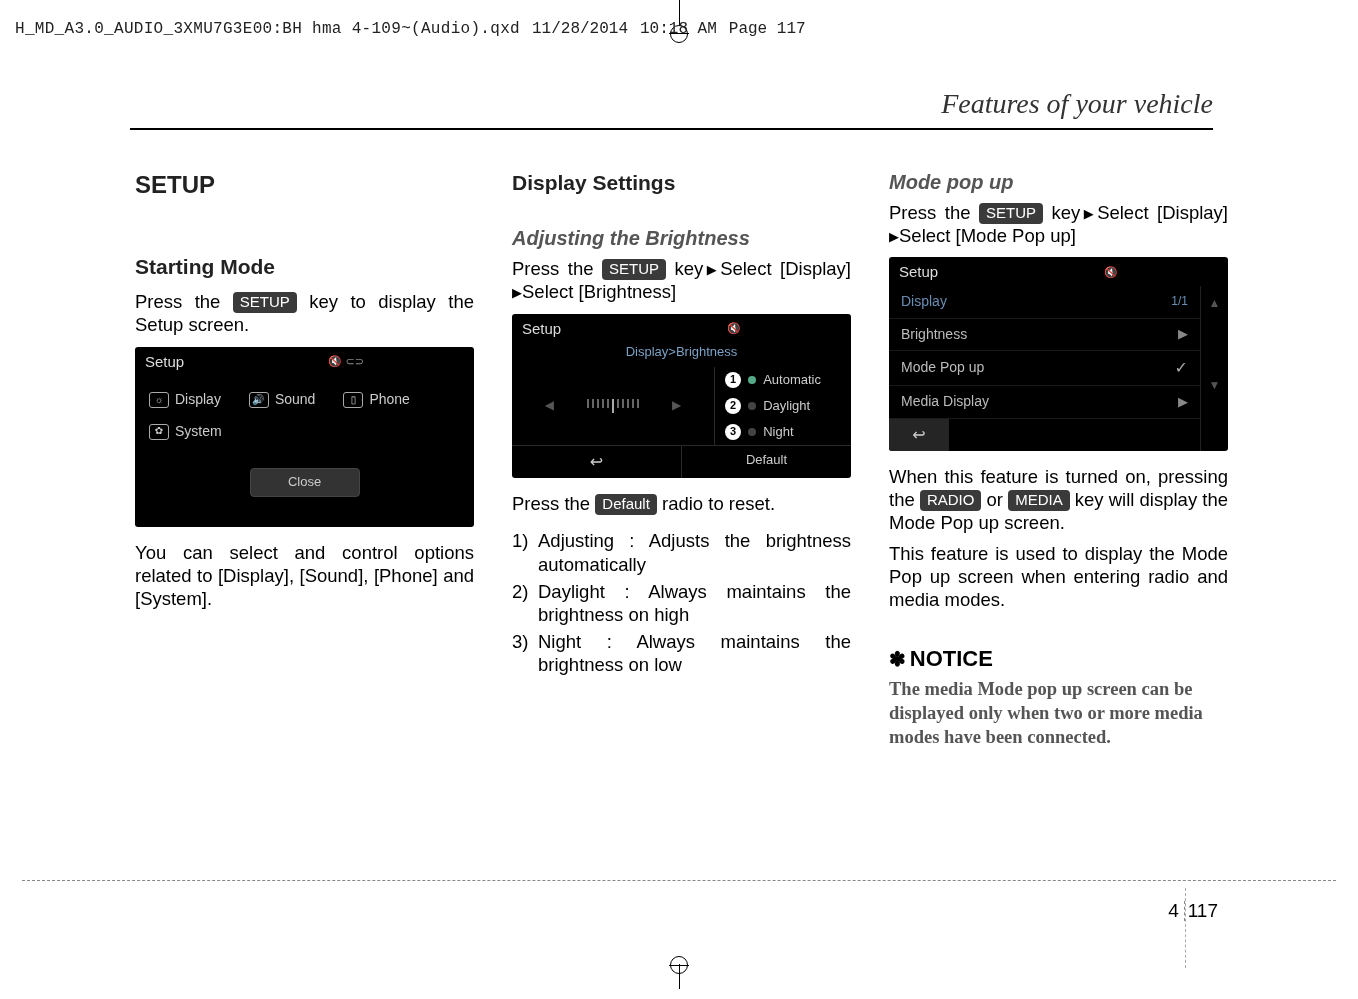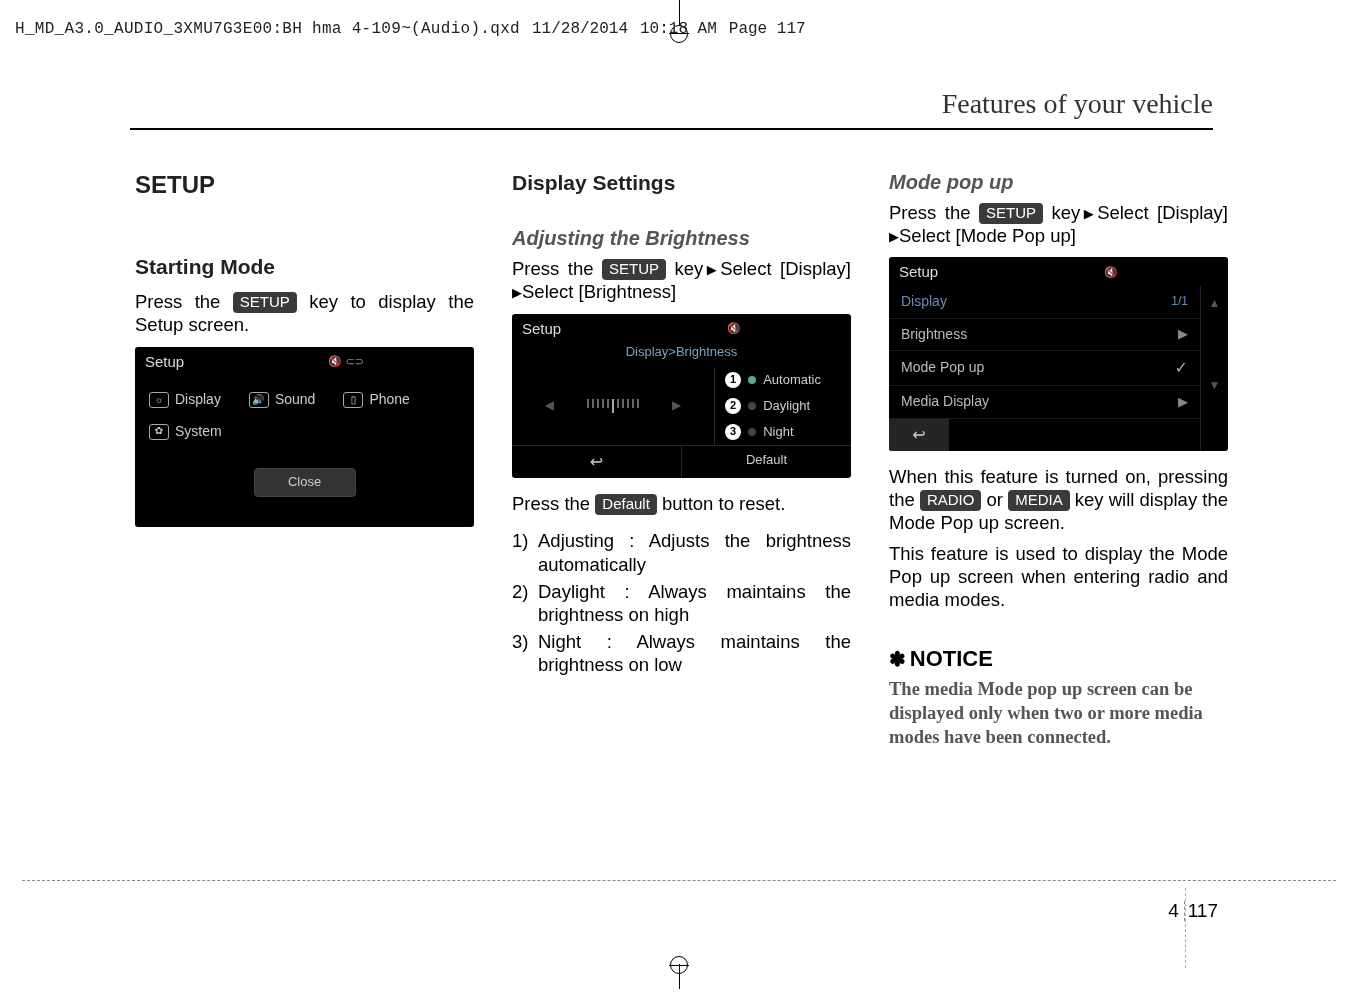--- a/index.html
+++ b/index.html
@@ -104,20 +104,21 @@
     position: absolute;
     top: 88px;
     right: 145px;
     text-align: right;
   }
   .header-title {
     font-family: Georgia, 'Times New Roman', serif;
     font-size: 28px;
     font-weight: normal;
     color: #333;
+    font-style: italic;
   }
   .header-rule {
     position: absolute;
     top: 128px;
     left: 130px;
     right: 145px;
     height: 1.5px;
     background: #000;
   }
   .columns {
@@ -177,21 +178,21 @@
   .ss1-row {
     display: flex;
     gap: 28px;
     padding: 16px 14px 8px;
     align-items: center;
   }
   .ss1-item { display: flex; align-items: center; gap: 6px; font-size: 14px; color: #ccc; }
   .ss1-iconbox { width: 20px; height: 16px; border: 1.5px solid #aaa; border-radius: 3px; display: inline-flex; align-items: center; justify-content: center; font-size: 10px; }
   .ss1-close {
     margin: 20px auto 10px;
-    width: 102px;
+    width: 110px;
     text-align: center;
     background: #333;
     color: #ccc;
     padding: 5px 0;
     border-radius: 4px;
     font-size: 13px;
     border: 1px solid #444;
   }
   .ss2-sub { padding: 2px 12px 6px; font-size: 13px; color: #7aa0c4; text-align: center; }
   .ss2-body { display: flex; }
@@ -320,20 +321,21 @@
       </div>
       <div class="ss1-row" style="padding-top:6px">
         <div class="ss1-item">
             <span class="ss1-iconbox">✿</span>
             <span>System</span>
           </div>
       </div>
       <div class="ss1-close">Close</div>
     </div>
 
+    <div class="para justify">You can select and control options related to [Display], [Sound], [Phone] and [System].</div>
   </div>
 
   <div class="col">
     <div class="h3">Display Settings</div>
     <div style="height:20px"></div>
     <div class="h4">Adjusting the Brightness</div>
     <div class="para justify">
       <span>Press the </span><span class="btn-k">SETUP</span><span> key</span><span class="tri">▶</span><span>Select [Display] </span><span class="tri">▶</span><span>Select [Brightness]</span>
     </div>
 
@@ -381,21 +383,21 @@
             </div>
         </div>
       </div>
       <div class="ss2-footer">
         <div>↩</div>
         <div>Default</div>
       </div>
     </div>
 
     <div class="para">
-      <span>Press the </span><span class="btn-k">Default</span><span> button to reset.</span>
+      <span>Press the </span><span class="btn-k">Default</span><span> radio to reset.</span>
     </div>
 
     <div class="list">
       <div class="list-item">
           <div class="list-n">1)</div>
           <div class="list-t">Adjusting : Adjusts the brightness automatically</div>
         </div>
       <div class="list-item">
           <div class="list-n">2)</div>
           <div class="list-t">Daylight : Always maintains the brightness on high</div>

